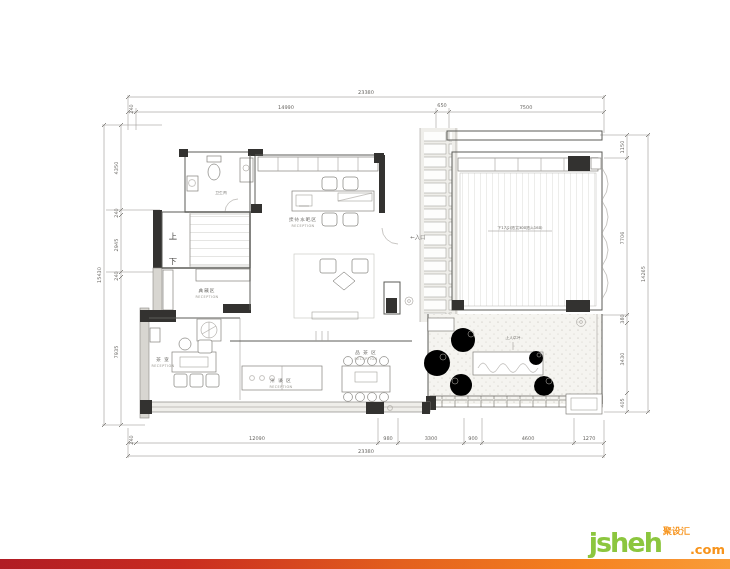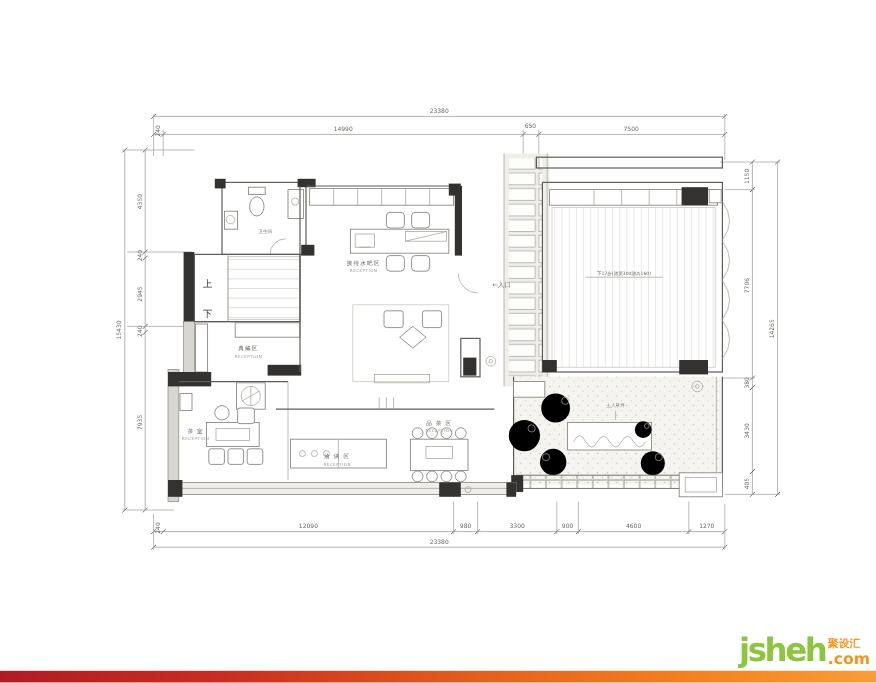--- a/index.html
+++ b/index.html
@@ -15,23 +15,23 @@
   .dim{stroke:#8f8d88;stroke-width:.55;fill:none;}
   .tick{stroke:#6f6d68;stroke-width:.8;}
   .dimtext{font-size:5px;fill:#6b6965;text-anchor:middle;}
   .lbl{font-size:4.6px;fill:#55534f;text-anchor:middle;letter-spacing:1px;}
   .lbl-en{font-size:3.4px;fill:#98968f;text-anchor:middle;letter-spacing:.4px;}
   .lbl-big{font-size:8px;fill:#3c3b38;text-anchor:middle;}
   .lbl-tiny{font-size:3.8px;fill:#6b6965;text-anchor:middle;}
   
   .watermark{position:absolute;right:5px;bottom:13px;display:flex;align-items:flex-end;line-height:1;}
   .wm-brand{font-weight:800;font-size:27px;color:#8cc63e;letter-spacing:-2px;}
-  .wm-right{display:flex;flex-direction:column;align-items:flex-start;margin-left:2px;}
+  .wm-right{display:flex;flex-direction:row;align-items:flex-start;margin-left:2px;}
   .wm-cn{font-weight:bold;font-size:9px;color:#f7941d;letter-spacing:0;}
-  .wm-tld{font-weight:800;font-size:13px;color:#f7941d;margin-top:1px;}
+  .wm-tld{font-weight:800;font-size:13px;color:#f7941d;margin-top:16px;}
   .bottom-bar{position:absolute;left:0;right:0;bottom:0;height:10px;
      background:linear-gradient(90deg,#b01c24 0%,#c92c20 25%,#e3601e 55%,#f58220 80%,#f99d38 100%);}
 </style>
 </head>
 <body>
 
 <div class="canvas">
 <svg width="730" height="569" viewBox="0 0 730 569">
   <defs>
     <pattern id="planks" width="6" height="10" patternUnits="userSpaceOnUse">

